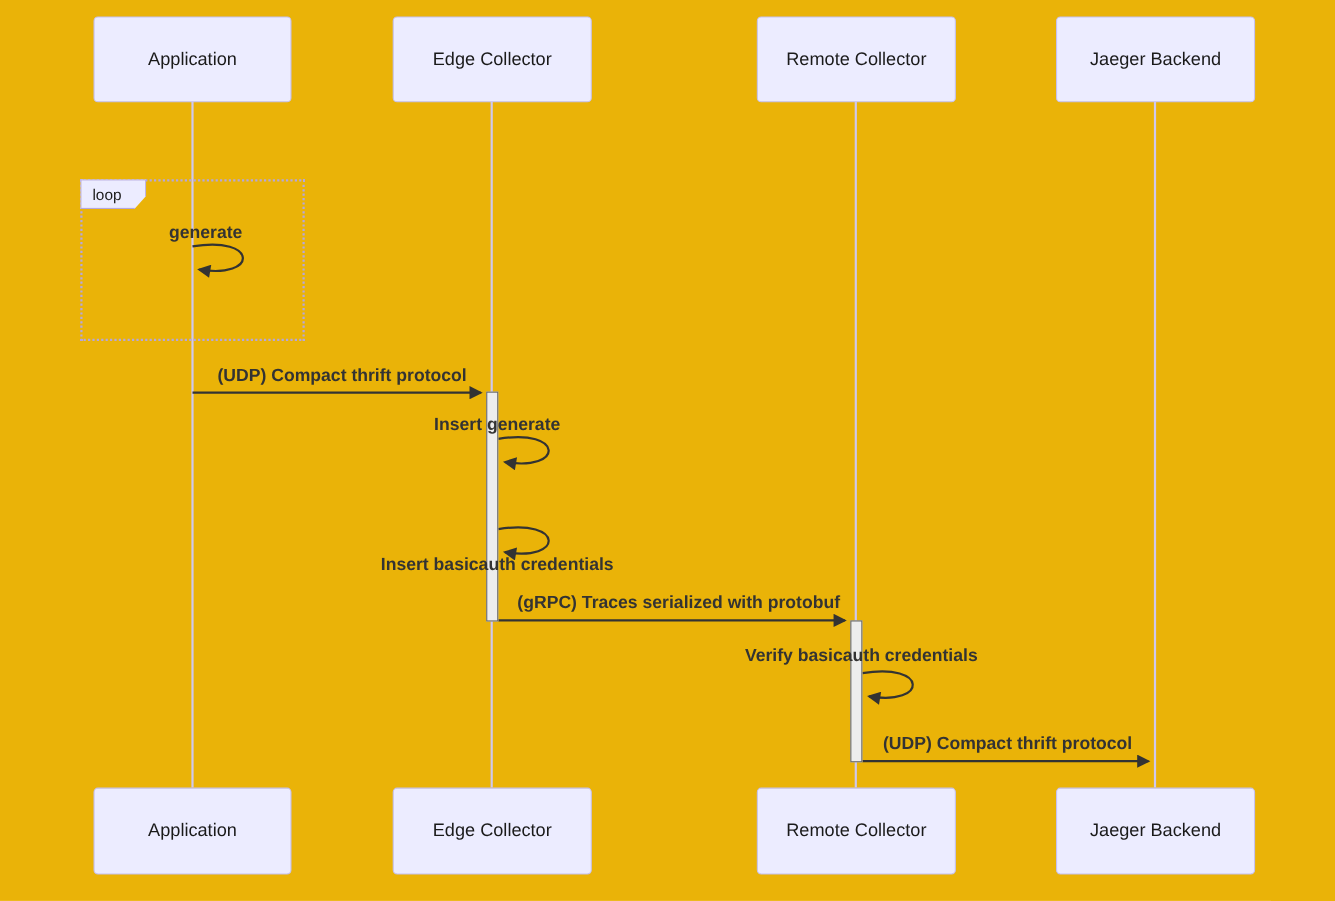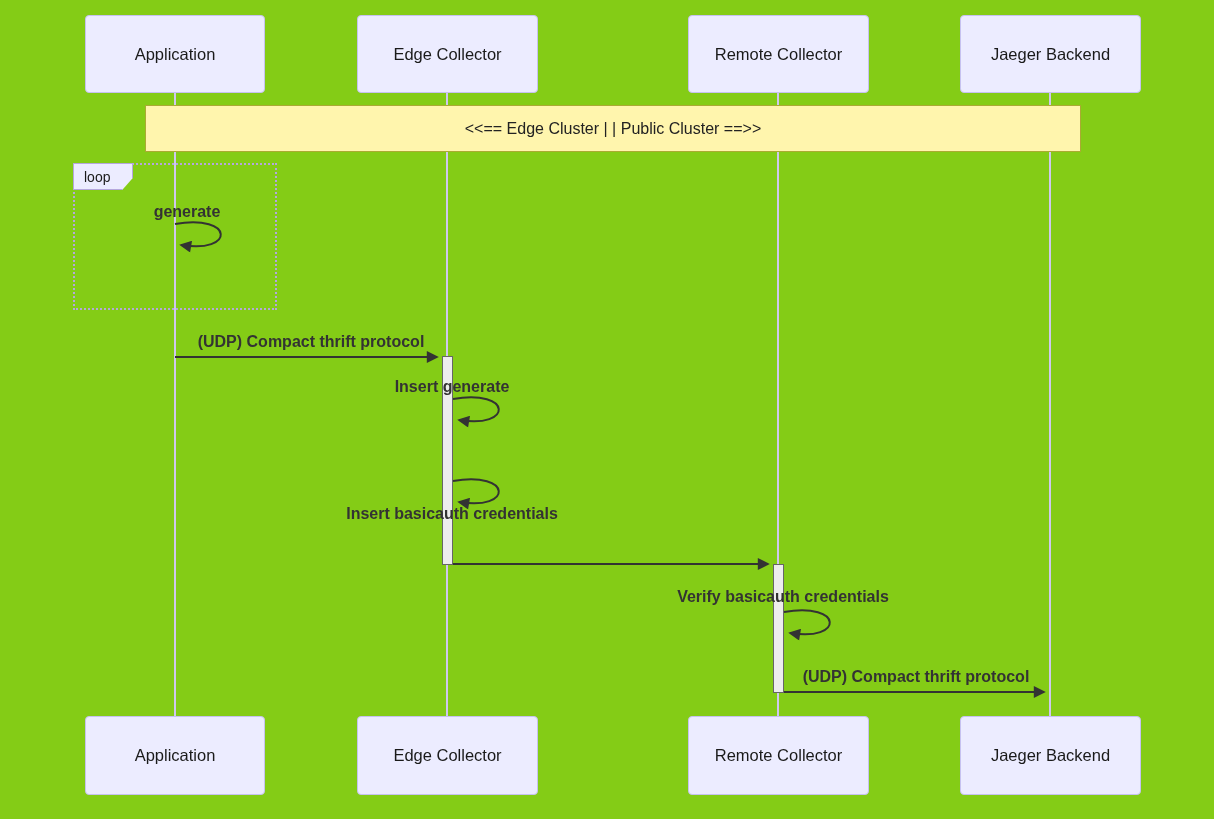--- a/index.html
+++ b/index.html
@@ -16,21 +16,21 @@
   }
   * { box-sizing: border-box; margin: 0; padding: 0; }
   body {
     font-family: "Liberation Sans", "DejaVu Sans", sans-serif;
     background: #ffffff;
   }
   .canvas {
     position: relative;
     width: 1214px;
     height: 819px;
-    background: #84cc16;
+    background: #eab308;
     overflow: hidden;
   }
   .overlay-svg {
     position: absolute;
     left: 0; top: 0;
     width: 1214px; height: 819px;
   }
   .lifeline { stroke: var(--lifeline); stroke-width: 2; }
   .msg-line { stroke: var(--lineColor); stroke-width: 2; fill: none; }
   #arrowhead path { fill: var(--lineColor); }
@@ -132,37 +132,35 @@
   <div class="actor-box" style="left:357px; top:15px; width:181px; height:78px;">
     <span>Edge Collector</span>
   </div>
   <div class="actor-box" style="left:688px; top:15px; width:181px; height:78px;">
     <span>Remote Collector</span>
   </div>
   <div class="actor-box" style="left:960px; top:15px; width:181px; height:78px;">
     <span>Jaeger Backend</span>
   </div>
 
-  <div class="note-box">
-    <span>&lt;&lt;== Edge Cluster | | Public Cluster ==&gt;&gt;</span>
-  </div>
 
   <div class="loop-frame"></div>
   <div class="loop-label">
     <span>loop</span>
   </div>
 
   <div class="msg-label" style="left:175px; top:203px;margin-left:12px;">generate</div>
 
   <div class="msg-label" style="left:311px; top:333px;">(UDP) Compact thrift protocol</div>
 
   <div class="msg-label" style="left:452px; top:378px;">Insert generate</div>
 
   <div class="msg-label" style="left:452px; top:459px;margin-top:46px;">Insert basicauth credentials</div>
 
+  <div class="msg-label" style="left:617px; top:540px;">(gRPC) Traces serialized with protobuf</div>
 
   <div class="msg-label" style="left:783px; top:588px;">Verify basicauth credentials</div>
 
   <div class="msg-label" style="left:916px; top:668px;">(UDP) Compact thrift protocol</div>
 
   <div class="actor-box" style="left:85px; top:716px; width:180px; height:79px;">
     <span>Application</span>
   </div>
   <div class="actor-box" style="left:357px; top:716px; width:181px; height:79px;">
     <span>Edge Collector</span>

